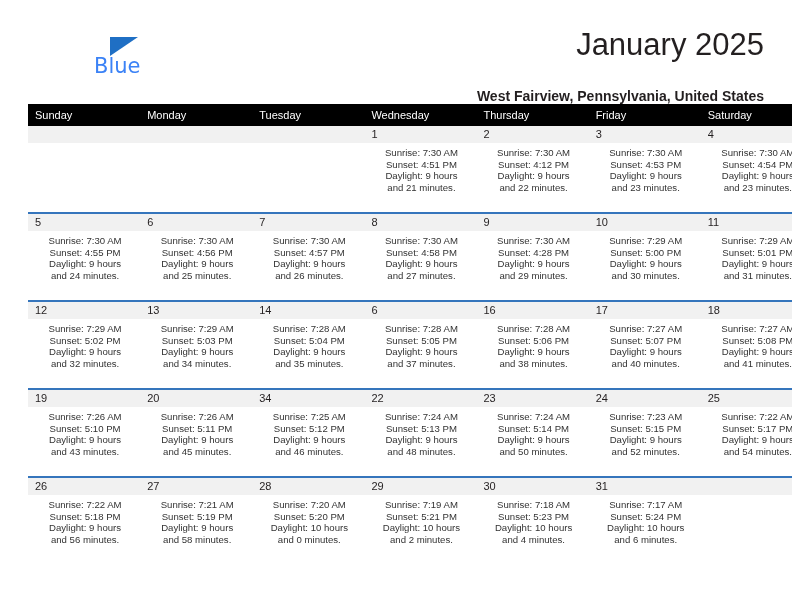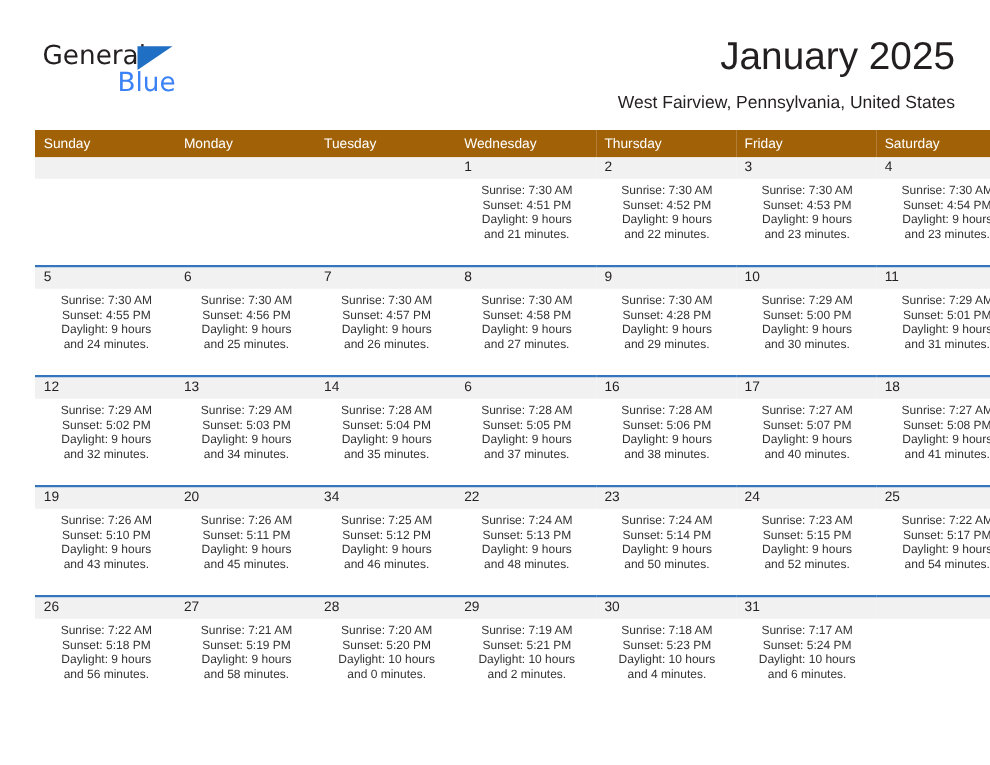--- a/index.html
+++ b/index.html
@@ -73,42 +73,42 @@
     text-align: right;
   }
   .cal-title {
     font-size: 31px;
     color: #231f20;
     font-weight: 400;
     line-height: 34px;
     white-space: nowrap;
   }
   .cal-subtitle {
-    margin-top: 10px;
+    margin-top: 25px;
     font-size: 14px;
     color: #231f20;
-    font-weight: 400;
+    font-weight: 700;
     line-height: 18px;
     white-space: nowrap;
   }
 
   
   .calendar {
     position: absolute;
     left: 28px;
     top: 104px;
     width: 736px;
   }
   table.cal {
     border-collapse: collapse;
     table-layout: fixed;
     width: 736px;
   }
   table.cal th {
-    background: #a16207;
+    background: #000000;
     color: #ffffff;
     font-size: 11px;
     font-weight: normal;
     text-align: left;
     padding: 5px 0 5px 7px;
     height: 12px;
     border: none;
     width: 105.14px;
   }
   table.cal td {
@@ -152,21 +152,20 @@
   .cell-empty .cell-body { visibility: hidden; }
 </style>
 </head>
 <body>
 
 <div class="page">
 
   <div class="header">
 
     <div class="logo">
-      <span class="logo-general">General</span>
       <span class="logo-tri"></span>
       <span class="logo-blue">Blue</span>
     </div>
 
     <div class="title-block">
       <div class="cal-title">January 2025</div>
       <div class="cal-subtitle">West Fairview, Pennsylvania, United States</div>
     </div>
 
   </div>
@@ -228,21 +227,21 @@
                   <div>Daylight: 9 hours</div>
                   <div>and 21 minutes.</div>
                 </div>
               </div>
             </td>
             <td>
               <div class="cell-inner">
                 <div class="daynum-band">2</div>
                 <div class="cell-body">
                   <div>Sunrise: 7:30 AM</div>
-                  <div>Sunset: 4:52 PM</div>
+                  <div>Sunset: 4:12 PM</div>
                   <div>Daylight: 9 hours</div>
                   <div>and 22 minutes.</div>
                 </div>
               </div>
             </td>
             <td>
               <div class="cell-inner">
                 <div class="daynum-band">3</div>
                 <div class="cell-body">
                   <div>Sunrise: 7:30 AM</div>

